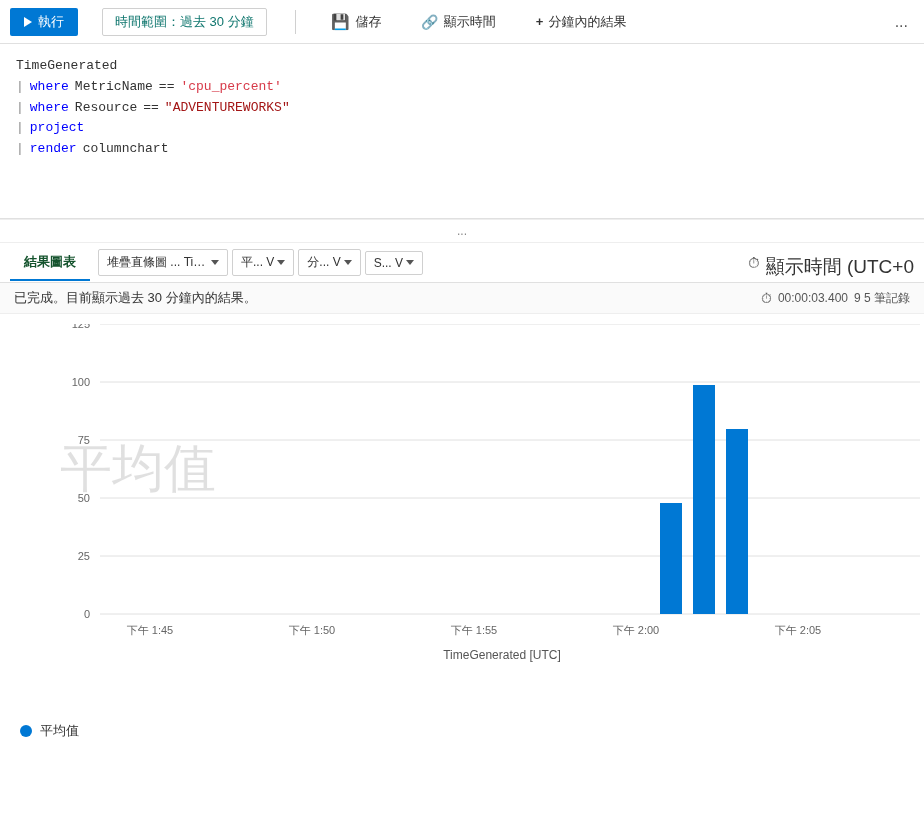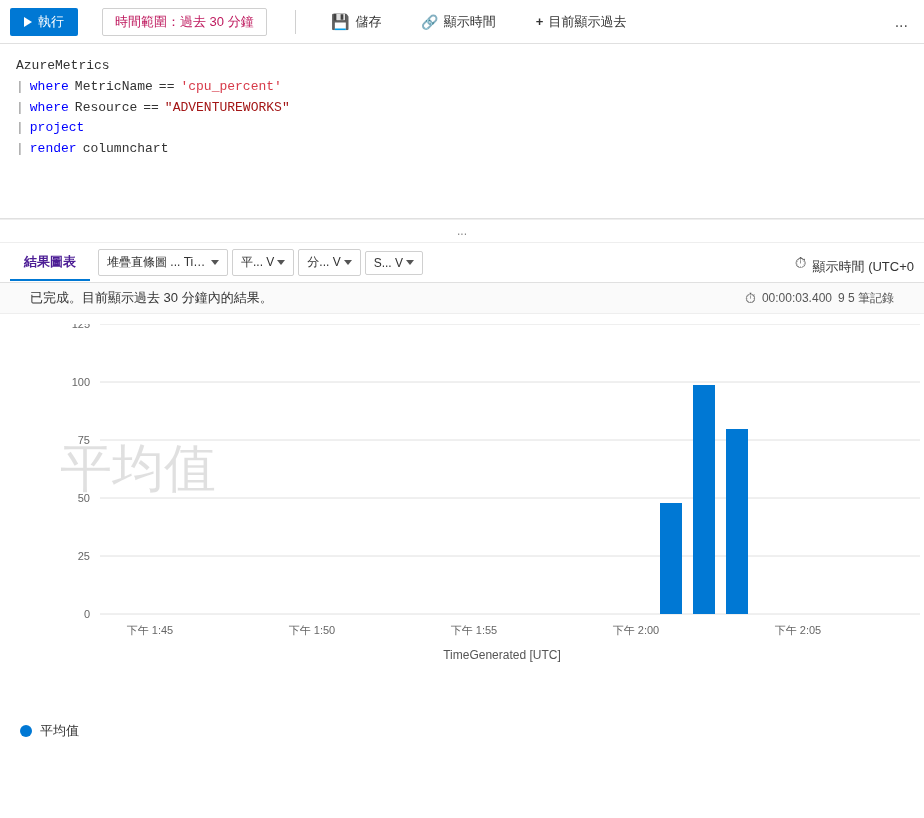--- a/index.html
+++ b/index.html
@@ -37,21 +37,21 @@
     }
     .time-range-btn {
       display: flex;
       align-items: center;
       border: 1px solid #d0d0d0;
       border-radius: 2px;
       padding: 4px 12px;
       background: #fff;
       cursor: pointer;
       font-size: 13px;
-      color: #be185d;
+      color: #0f766e;
       gap: 4px;
     }
     .toolbar-sep {
       width: 1px;
       height: 24px;
       background: #d0d0d0;
       margin: 0 4px;
     }
     .toolbar-action {
       display: flex;
@@ -114,21 +114,21 @@
     }
     .tab-item {
       padding: 8px 14px;
       cursor: pointer;
       font-size: 13px;
       color: #555;
       border-bottom: 2px solid transparent;
       white-space: nowrap;
     }
     .tab-item.active {
-      color: #4c1d95;
+      color: #14532d;
       border-bottom: 2px solid #0078d4;
       font-weight: 600;
     }
     .tab-dropdown {
       display: flex;
       align-items: center;
       gap: 3px;
       padding: 4px 8px;
       border: 1px solid #d0d0d0;
       border-radius: 2px;
@@ -153,21 +153,21 @@
       display: flex;
       align-items: center;
       gap: 6px;
     }
 
     
     .status-bar {
       display: flex;
       align-items: center;
       justify-content: space-between;
-      padding: 6px 30px;
+      padding: 6px 14px;
       border-bottom: 1px solid #eee;
       background: #fafafa;
       font-size: 13px;
       color: #333;
       gap: 6px;
     }
     .status-right {
       display: flex;
       align-items: center;
       gap: 6px;
@@ -236,31 +236,31 @@
     <span>儲存</span>
   </div>
 
   <div class="toolbar-action">
     <span style="font-size:14px;">🔗</span>
     <span>顯示時間</span>
   </div>
 
   <div class="toolbar-action">
     <span style="font-weight:bold;">+</span>
-    <span>目前顯示過去</span>
+    <span>分鐘內的結果</span>
   </div>
 
   <div class="toolbar-more">
     <span>...</span>
   </div>
 </div>
 
 <div class="code-area">
   <div class="code-line">
-    <span>AzureMetrics</span>
+    <span>TimeGenerated</span>
   </div>
   <div class="code-line">
     <span class="code-pipe">|</span>
     <span class="kw-blue">where</span>
     <span>MetricName</span>
     <span>==</span>
     <span class="str-red">'cpu_percent'</span>
   </div>
   <div class="code-line">
     <span class="code-pipe">|</span>
@@ -304,21 +304,21 @@
     <span class="chevron-down"></span>
   </div>
 
   <div class="tab-dropdown">
     <span>S... V</span>
     <span class="chevron-down"></span>
   </div>
 
   <div class="tabs-right">
     <span style="font-size:15px;color:#555;">⏱</span>
-    <span style="cursor:pointer;color:#333;font-size:13px;margin-top:8px;">顯示時間 (UTC+0</span>
+    <span style="cursor:pointer;color:#333;font-size:19px;margin-top:8px;">顯示時間 (UTC+0</span>
   </div>
 </div>
 
 <div class="status-bar">
   <span>已完成。目前顯示過去 30 分鐘內的結果。</span>
   <div class="status-right">
     <span style="font-size:14px;">⏱</span>
     <span>00:00:03.400</span>
     <span>9 5 筆記錄</span>
   </div>

